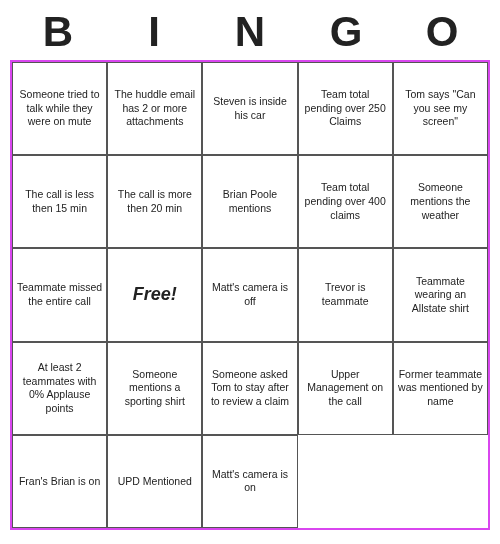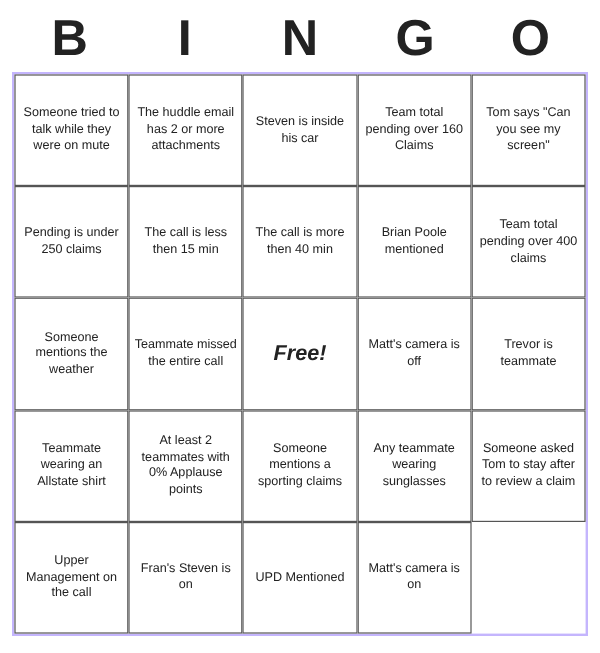--- a/index.html
+++ b/index.html
@@ -26,21 +26,21 @@
       color: #222;
       width: 80px;
       text-align: center;
     }
     #bingo-grid {
       display: grid;
       grid-template-columns: repeat(5, 1fr);
       grid-template-rows: repeat(5, 1fr);
       width: 480px;
       height: 470px;
-      border: 2px solid #c4b5fd;
+      border: 2px solid #d946ef;
     }
     .bingo-cell {
       border: 1px solid #555;
       display: flex;
       align-items: center;
       justify-content: center;
       text-align: center;
       font-size: 10.5px;
       padding: 4px;
       background: #fff;
@@ -61,34 +61,33 @@
     <span class="bingo-letter">I</span>
     <span class="bingo-letter">N</span>
     <span class="bingo-letter">G</span>
     <span class="bingo-letter">O</span>
   </div>
 
 <div id="bingo-grid">
 <div class="bingo-cell">Someone tried to talk while they were on mute</div>
     <div class="bingo-cell">The huddle email has 2 or more attachments</div>
     <div class="bingo-cell">Steven is inside his car</div>
-    <div class="bingo-cell">Team total pending over 160 Claims</div>
+    <div class="bingo-cell">Team total pending over 250 Claims</div>
     <div class="bingo-cell">Tom says "Can you see my screen"</div>
-    <div class="bingo-cell">Pending is under 250 claims</div>
     <div class="bingo-cell">The call is less then 15 min</div>
-    <div class="bingo-cell">The call is more then 40 min</div>
-    <div class="bingo-cell">Brian Poole mentioned</div>
+    <div class="bingo-cell">The call is more then 20 min</div>
+    <div class="bingo-cell">Brian Poole mentions</div>
     <div class="bingo-cell">Team total pending over 400 claims</div>
     <div class="bingo-cell">Someone mentions the weather</div>
     <div class="bingo-cell">Teammate missed the entire call</div>
     <div class="bingo-cell free">Free!</div>
     <div class="bingo-cell">Matt's camera is off</div>
     <div class="bingo-cell">Trevor is teammate</div>
     <div class="bingo-cell">Teammate wearing an Allstate shirt</div>
     <div class="bingo-cell">At least 2 teammates with 0% Applause points</div>
-    <div class="bingo-cell">Someone mentions a sporting claims</div>
-    <div class="bingo-cell">Any teammate wearing sunglasses</div>
+    <div class="bingo-cell">Someone mentions a sporting shirt</div>
     <div class="bingo-cell">Someone asked Tom to stay after to review a claim</div>
     <div class="bingo-cell">Upper Management on the call</div>
-    <div class="bingo-cell">Fran's Steven is on</div>
+    <div class="bingo-cell">Former teammate was mentioned by name</div>
+    <div class="bingo-cell">Fran's Brian is on</div>
     <div class="bingo-cell">UPD Mentioned</div>
     <div class="bingo-cell">Matt's camera is on</div>
   </div>
 
 </body></html>

